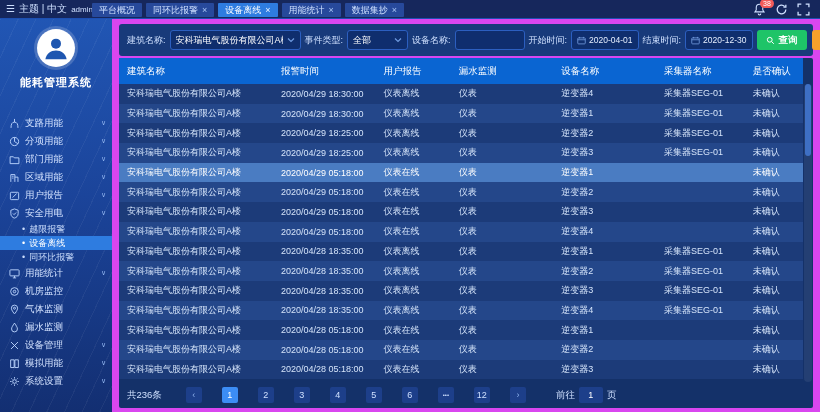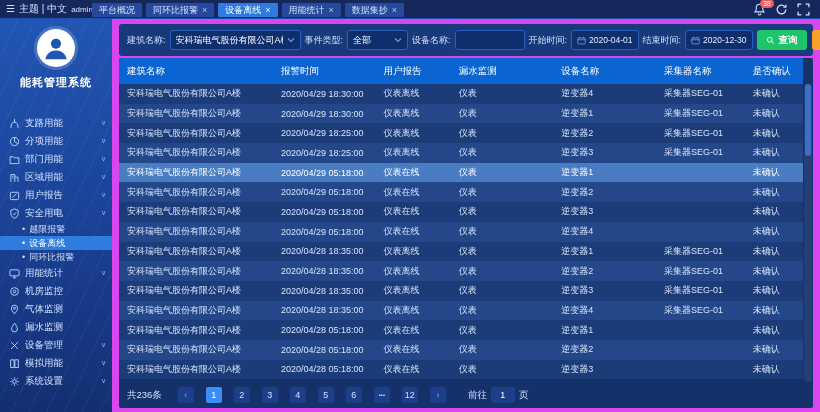--- a/index.html
+++ b/index.html
@@ -84,21 +84,21 @@
   td { font-size:9px; color:#d5e4fa; height:19.7px; padding:0 0 0 8px; white-space:nowrap; overflow:hidden; }
   tbody tr { cursor:pointer; }
   tbody tr:nth-child(odd)  { background:#1c3b79; }
   tbody tr:nth-child(even) { background:#24478a; }
   tbody tr.hl { background:#4a7cc2; }
   tbody tr.hl td { color:#fff; }
   .vscroll { position:absolute; top:26px; right:1px; bottom:0; width:8px; background:rgba(255,255,255,0.07); border-radius:4px; }
   .vthumb { position:absolute; top:0; left:1px; width:6px; height:72px; background:#3e6fc4; border-radius:3px; cursor:grab; }
 
   
-  .pagination { height:26px; display:flex; align-items:center; gap:12px; padding:0 8px; flex-shrink:0; }
+  .pagination { height:26px; display:flex; align-items:center; gap:20px; padding:0 8px; flex-shrink:0; }
   .ptotal { font-size:9.5px; color:#cfe0ff; margin-right:4px; white-space:nowrap; }
   .pbtn { min-width:16px; height:16px; background:#1d3f8a; border-radius:2px; color:#cfe0ff; font-size:9px;
     display:flex; align-items:center; justify-content:center; cursor:pointer; padding:0 3px; }
   .pbtn.active { background:#3c8df5; color:#fff; }
   .pbtn.nav { color:#8fb3ee; }
   .goto { display:flex; align-items:center; gap:4px; margin-left:10px; font-size:9.5px; color:#cfe0ff; }
   .goto input { width:24px; height:16px; background:#1d3f8a; border:none; border-radius:2px; color:#fff;
     text-align:center; font-size:9px; outline:none; }
 </style>
 </head>

